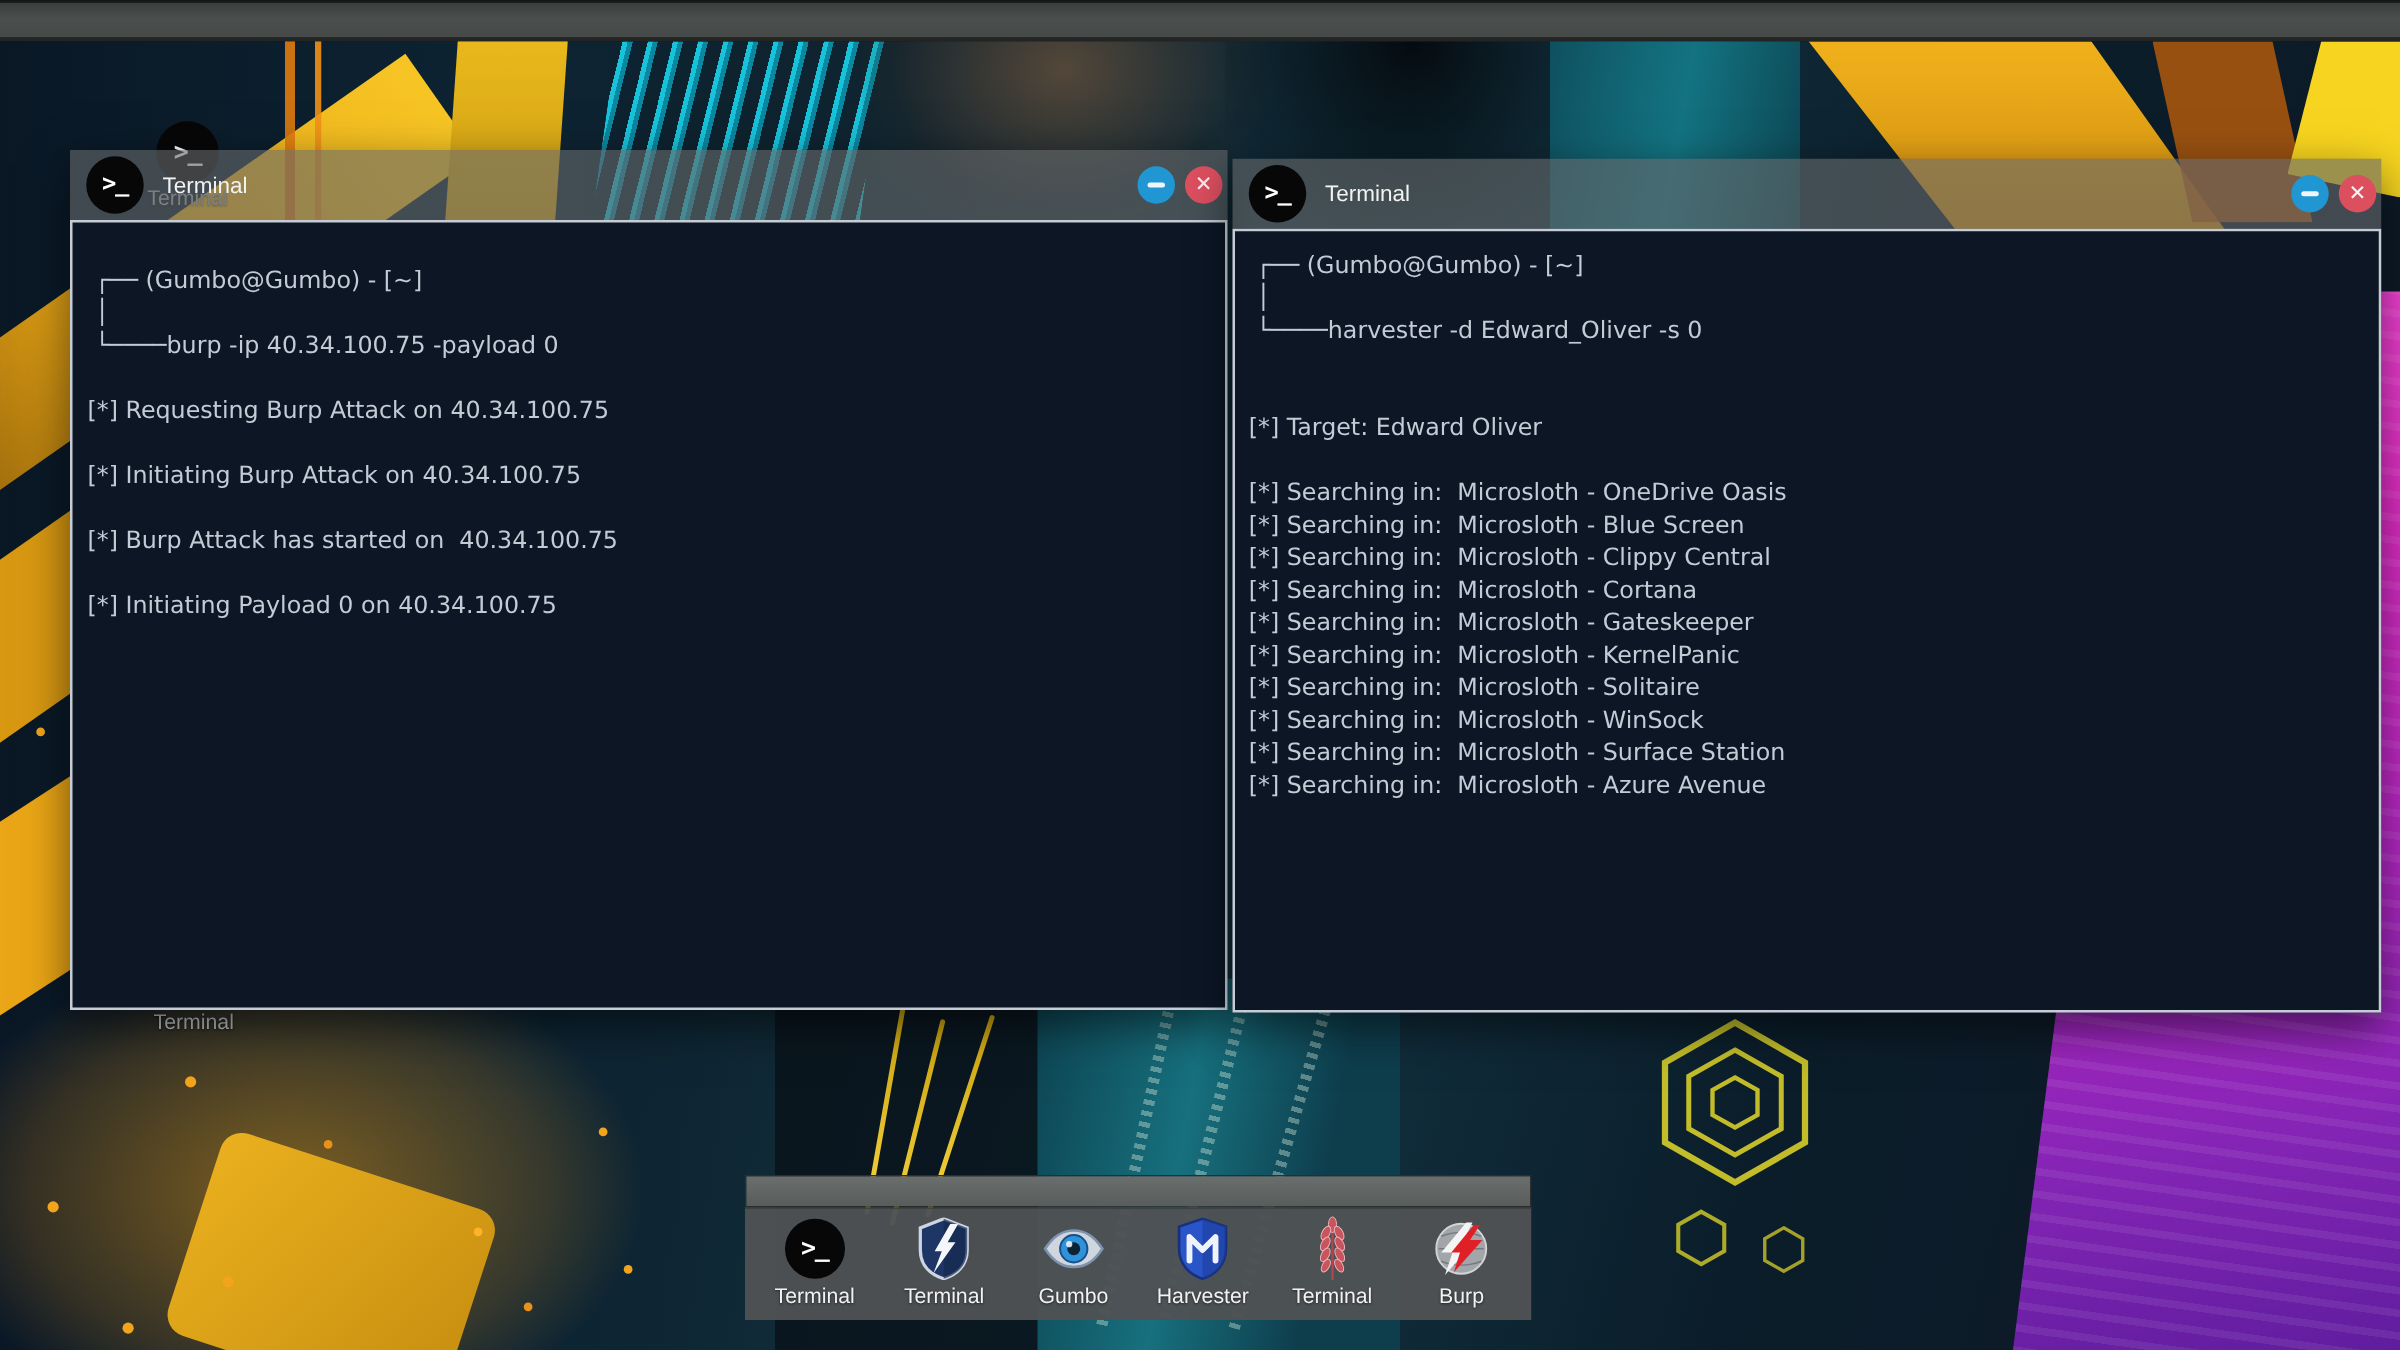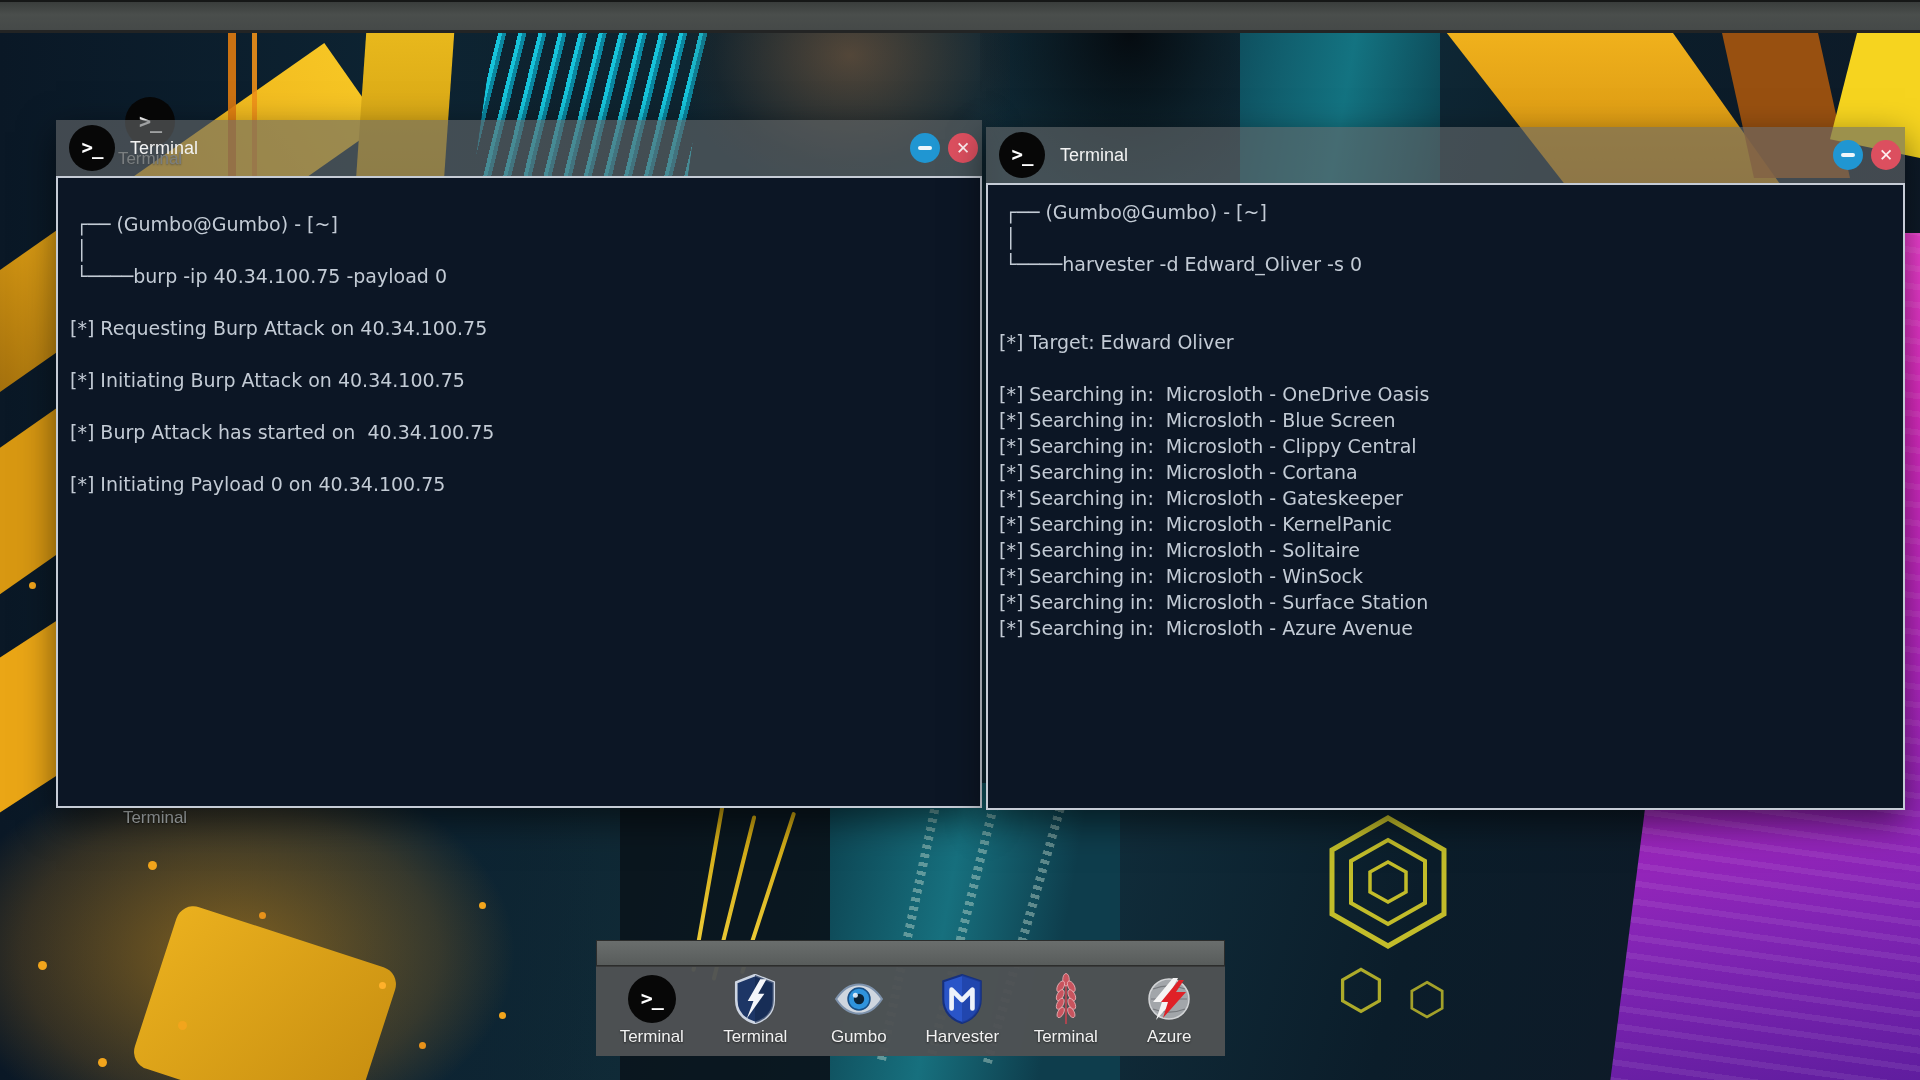--- a/index.html
+++ b/index.html
@@ -304,17 +304,17 @@
 
     <div class="dock-item">
       <span class="dock-ic">
         <svg width="48" height="48" viewBox="0 0 48 48">
           <circle cx="24" cy="24" r="20" fill="#a2a6aa" stroke="#d2d4d6" stroke-width="1.5"></circle>
           <path d="M8 14c10-4 22-4 32 0M8 34c10 4 22 4 32 0M6 24h36" stroke="#6b6f73" stroke-width="1.2" fill="none" opacity=".8"></path>
           <polygon points="28,3 8,27 17,27 11,45 34,19 25,19 33,3" fill="#f4f4f4"></polygon>
           <polygon points="34,5 16,27 23,27 18,43 41,17 31,17 39,5" fill="#df2127"></polygon>
         </svg>
       </span>
-      <span class="dock-label">Azure</span>
+      <span class="dock-label">Burp</span>
     </div>
 
   </div>
 </div>
 
 </body></html>

